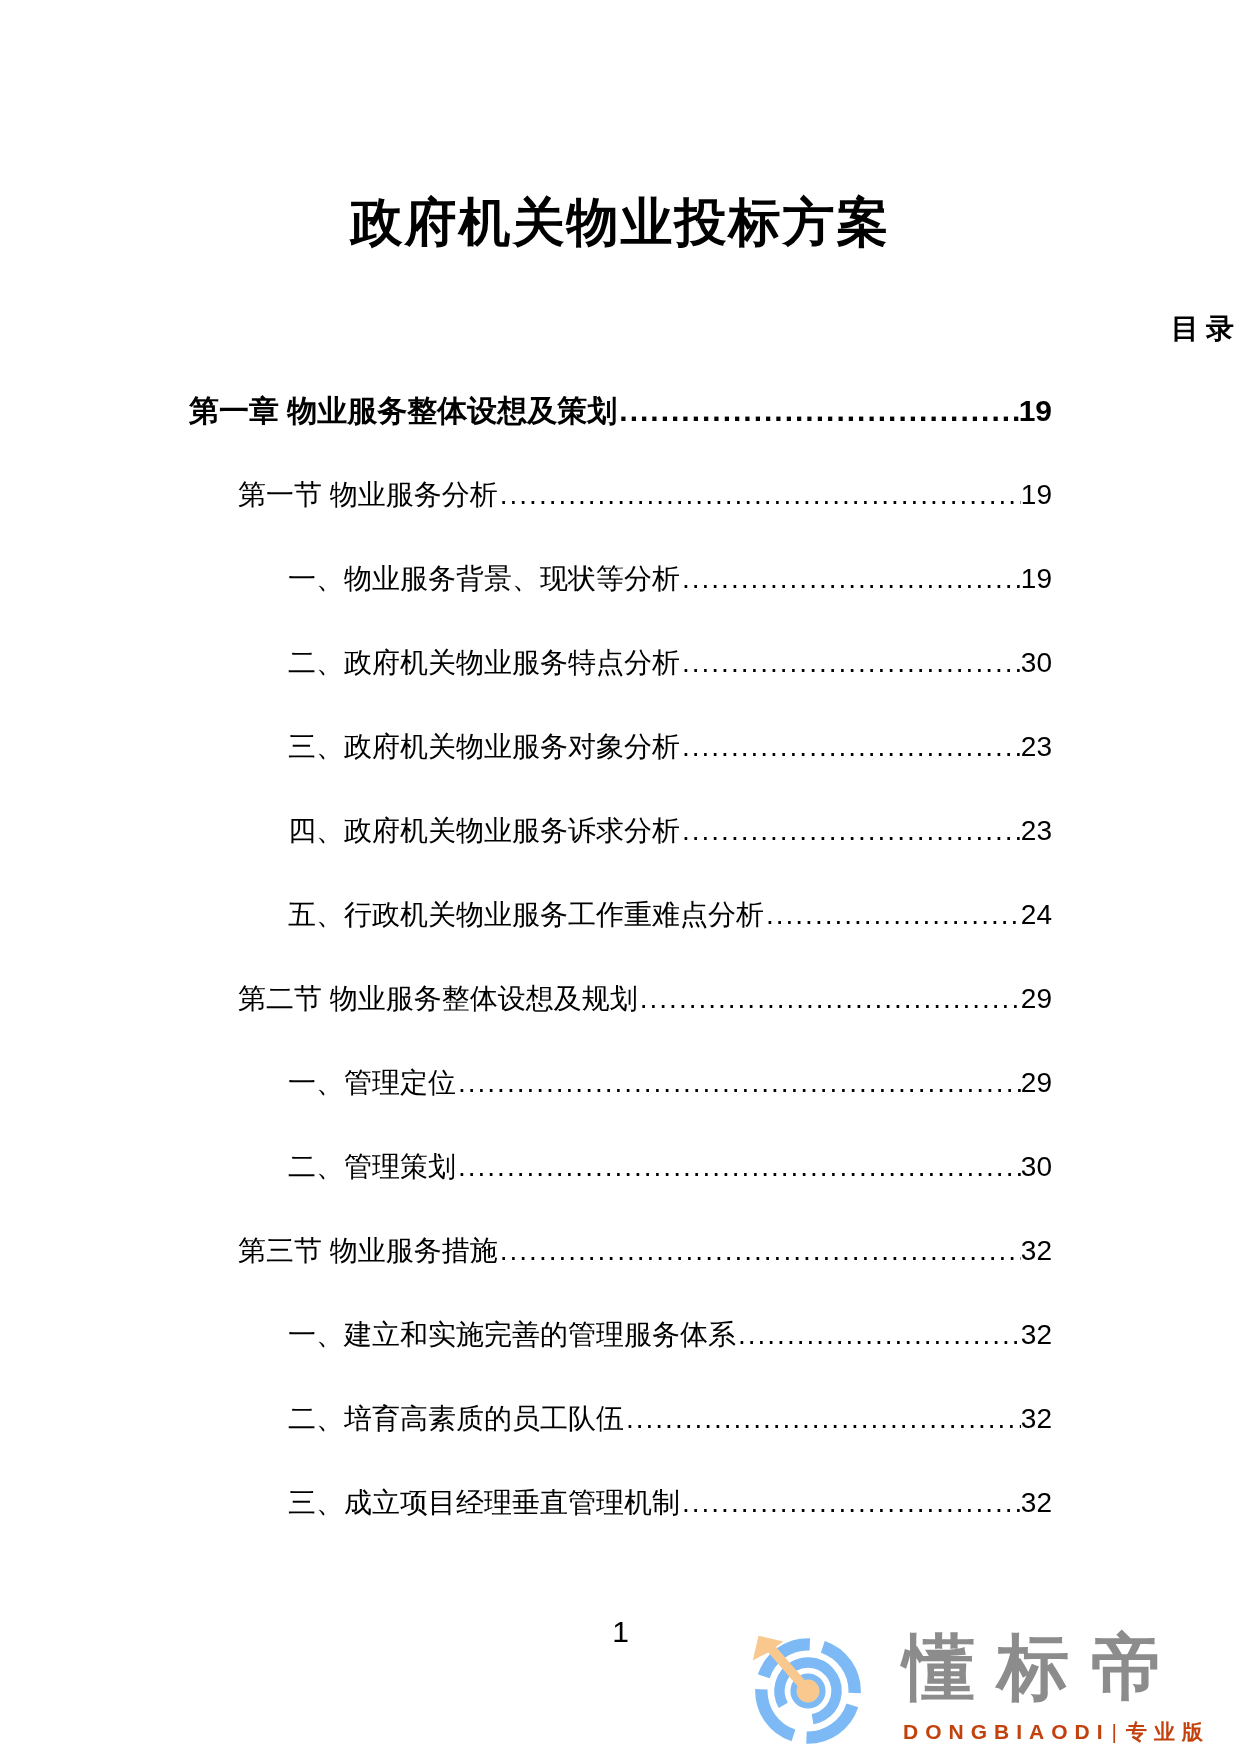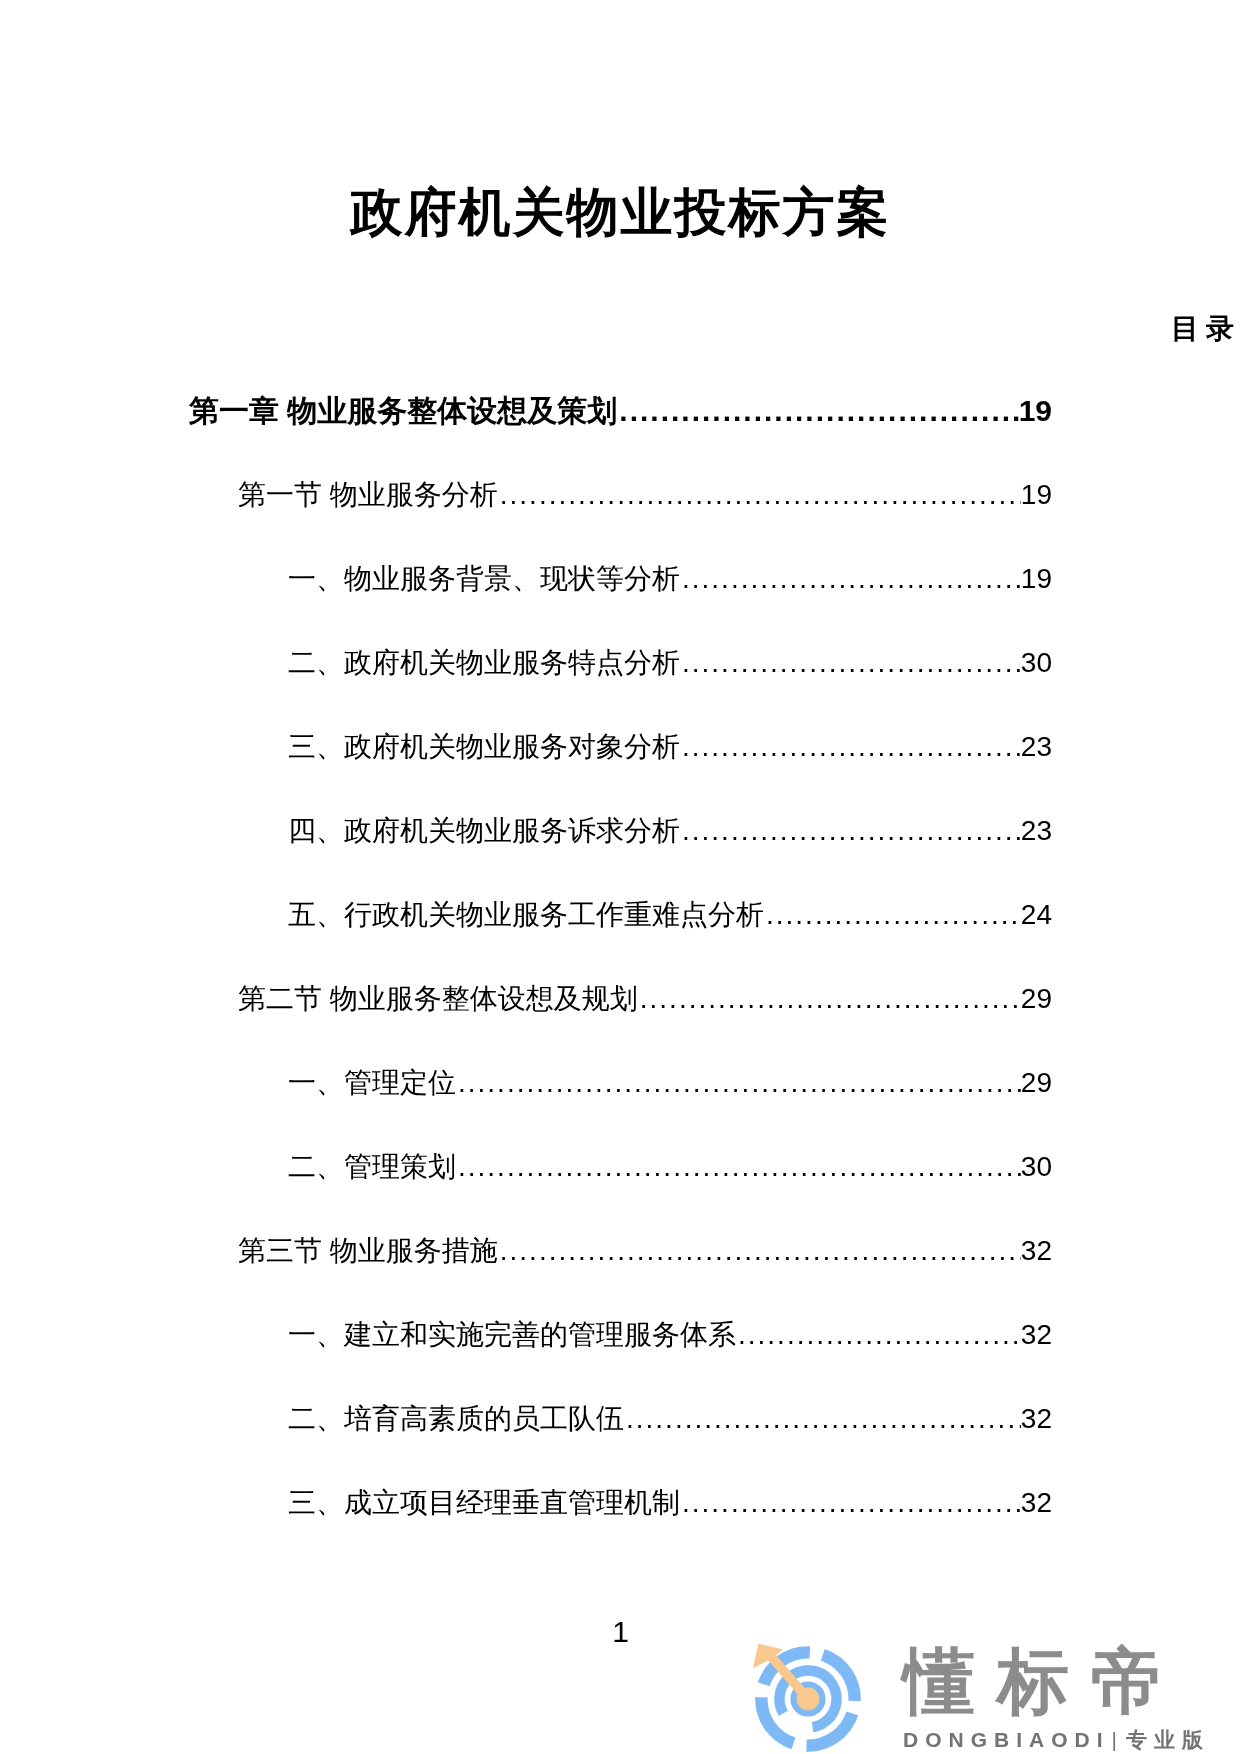--- a/index.html
+++ b/index.html
@@ -8,21 +8,21 @@
     width: 1241px;
     height: 1754px;
     background: #ffffff;
     overflow: hidden;
     color: #000000;
     font-family: "Liberation Sans", "DejaVu Sans", sans-serif;
   }
 
   .doc-title {
     position: absolute;
-    top: 178px;
+    top: 188px;
     left: 0;
     width: 100%;
     text-align: center;
     font-size: 52px;
     font-weight: 900;
     letter-spacing: 2px;
     margin: 0;
   }
 
   .toc-heading {
@@ -77,40 +77,40 @@
     width: 100%;
     text-align: center;
     font-size: 30px;
     line-height: 40px;
   }
 
   
   .watermark {
     position: absolute;
     right: 31px;
-    bottom: 0;
+    bottom: 8px;
     display: flex;
     align-items: flex-end;
   }
   .logo-icon { width: 118px; height: 114px; flex: none; }
   .logo-icon svg { display: block; width: 118px; height: 118px; }
   .logo-text { margin-left: 36px; margin-bottom: 2px; }
   .brand-cn {
     font-size: 72px;
     line-height: 72px;
     font-weight: 900;
     color: #8c8c8c;
     letter-spacing: 22px;
     white-space: nowrap;
   }
   .brand-sub {
     display: flex;
     align-items: baseline;
-    margin-top: 11px;
-    color: #737373;
+    margin-top: 17px;
+    color: #c2410c;
     font-size: 21px;
     line-height: 24px;
     font-weight: 700;
     letter-spacing: 7px;
     white-space: nowrap;
   }
   .brand-divider { margin: 0 2px; font-weight: 400; }
 </style>
 </head>
 <body>

